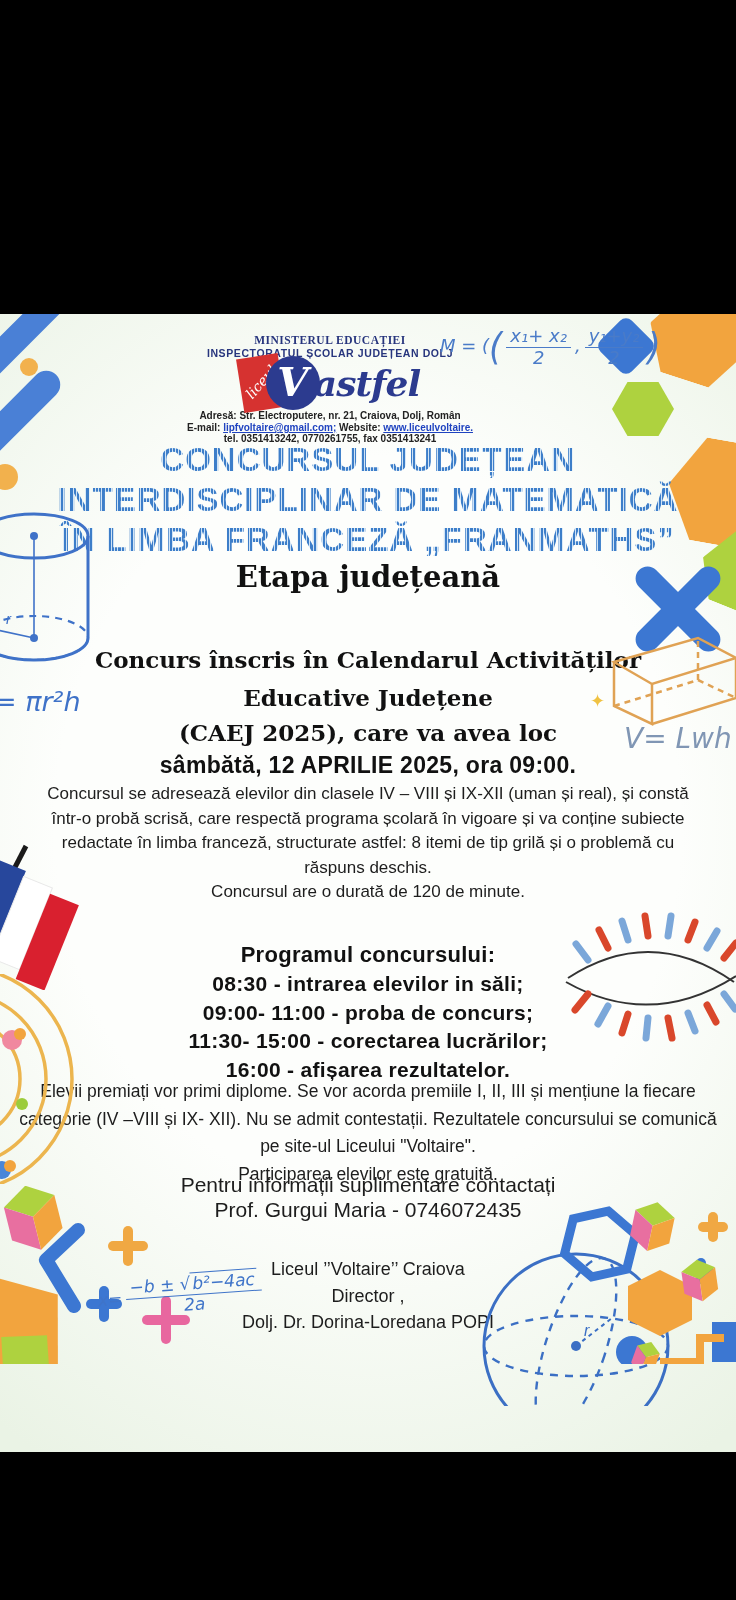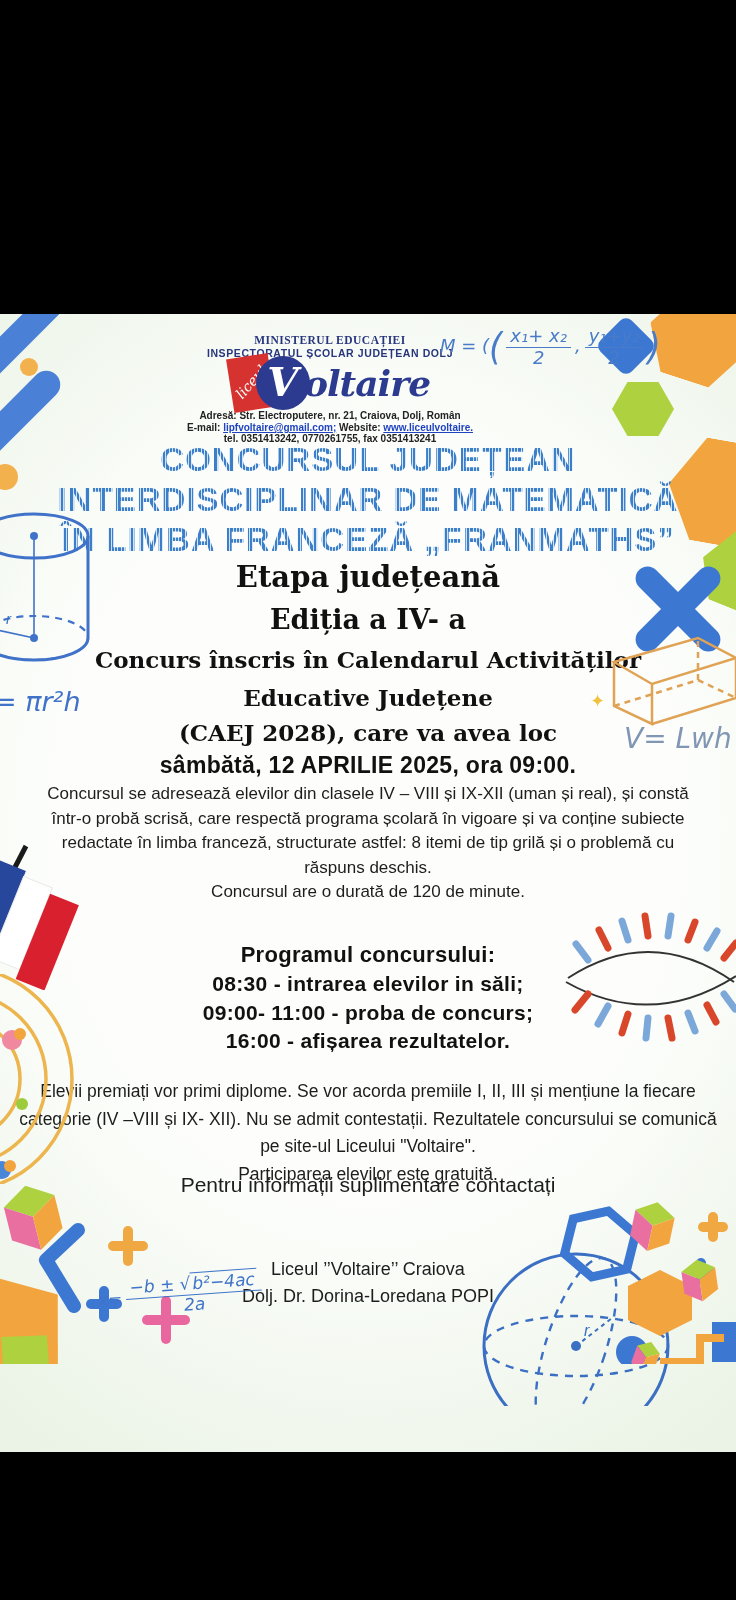--- a/index.html
+++ b/index.html
@@ -97,21 +97,21 @@
 
     <div class="hex" style="left:648px;top:-20px;width:100px;height:88px;background:#f2a43e;transform:rotate(18deg);"></div>
     <div class="abs" style="left:604px;top:10px;width:44px;height:44px;background:#3c77d2;border-radius:8px;transform:rotate(45deg);"></div>
     <div class="hex" style="left:612px;top:68px;width:62px;height:54px;background:#aed23f;"></div>
     <div class="hex" style="left:668px;top:128px;width:120px;height:104px;background:#f2a43e;transform:rotate(10deg);"></div>
     <div class="hex" style="left:700px;top:222px;width:84px;height:74px;background:#aed23f;transform:rotate(22deg);"></div>
 
     <div class="abs hdr-min">MINISTERUL EDUCAȚIEI</div>
     <div class="abs hdr-insp">INSPECTORATUL ȘCOLAR JUDEȚEAN DOLJ</div>
     <div class="abs logo-row">
-      <span class="logo-card"><span>liceul</span></span><span class="logo-disc">V</span><span class="logo-word">oltaire</span>
+      <span class="logo-card"><span>liceul</span></span><span class="logo-disc">V</span><span class="logo-word">astfel</span>
     </div>
     <div class="abs hdr-addr">Adresă: Str. Electroputere, nr. 21, Craiova, Dolj, Român</div>
     <div class="abs hdr-mail">
       <span>E-mail:</span>
       <span class="lnk">lipfvoltaire@gmail.com;</span>
       <span>Website:</span>
       <span class="lnk">www.liceulvoltaire.</span>
     </div>
     <div class="abs hdr-tel">tel. 0351413242, 0770261755, fax 0351413241</div>
 
@@ -119,50 +119,52 @@
       <span>M = (</span><span class="paren">(</span><span class="frac"><span class="num">x₁+ x₂</span><span class="den">2</span></span><span>,</span><span class="frac"><span class="num">y₁+y₂</span><span class="den">2</span></span><span class="paren">)</span>
     </div>
 
     <div class="abs ctr fancy etapa">Etapa județeană</div>
 
     <div class="abs ctr title-block">
       <div class="title-line">CONCURSUL JUDEȚEAN</div>
       <div class="title-line">INTERDISCIPLINAR DE MATEMATICĂ</div>
       <div class="title-line">ÎN LIMBA FRANCEZĂ „FRANMATHS”</div>
     </div>
-    <div class="abs ctr fancy editia">Ediția a IV- a</div>
     <div class="abs ctr fancy cal1">Concurs înscris în Calendarul Activităților</div>
     <div class="abs ctr fancy cal2">Educative Județene</div>
-    <div class="abs ctr fancy caej">(CAEJ 2028),  care va avea loc</div>
+    <div class="abs ctr fancy caej">(CAEJ 2025),  care va avea loc</div>
     <div class="abs ctr date-line">sâmbătă, 12 APRILIE 2025, ora 09:00.</div>
     <div class="abs sparkle">✦</div>
 
     <div class="abs desc body-text">
       <div>Concursul se adresează elevilor din clasele IV – VIII și IX-XII (uman și real), și constă într-o probă scrisă, care respectă programa școlară în vigoare și va conține subiecte redactate în limba franceză, structurate astfel: 8 itemi de tip grilă și o problemă cu răspuns deschis.</div>
       <div>Concursul are o durată de 120 de minute.</div>
     </div>
 
     <div class="abs program">
       <div class="p-title">Programul concursului:</div>
       <div class="p-item">08:30 - intrarea elevilor in săli;</div>
       <div class="p-item">09:00- 11:00 - proba de concurs;</div>
+      <div class="p-item">11:30- 15:00 - corectarea lucrărilor;</div>
       <div class="p-item">16:00 - afișarea rezultatelor.</div>
     </div>
 
     <div class="abs awards">
       <div>Elevii premiați vor primi diplome. Se vor acorda premiile I, II, III și mențiune la fiecare categorie (IV –VIII și IX- XII). Nu se admit contestații. Rezultatele concursului se comunică pe site-ul Liceului "Voltaire".</div>
       <div>Participarea elevilor este gratuită.</div>
     </div>
 
     <div class="abs contact">
       <div>Pentru informații suplimentare contactați</div>
+      <div>Prof. Gurgui Maria - 0746072435</div>
     </div>
 
     <div class="abs signature">
       <div>Liceul ’’Voltaire’’ Craiova</div>
+      <div>Director ,</div>
       <div>Dolj. Dr. Dorina-Loredana POPI</div>
     </div>
 
     <svg class="abs" style="left:-28px;top:192px;" width="122" height="170" viewBox="0 0 122 170">
       <g fill="none" stroke="#3f72c8" stroke-width="3">
         <ellipse cx="62" cy="30" rx="54" ry="22"></ellipse>
         <path d="M8,30 V128"></path>
           <path d="M116,30 V132"></path>
         <ellipse cx="62" cy="132" rx="54" ry="22" stroke-dasharray="7 6" stroke-width="2.2"></ellipse>
         <path d="M8,132 A54,22 0 0 0 116,132"></path>

